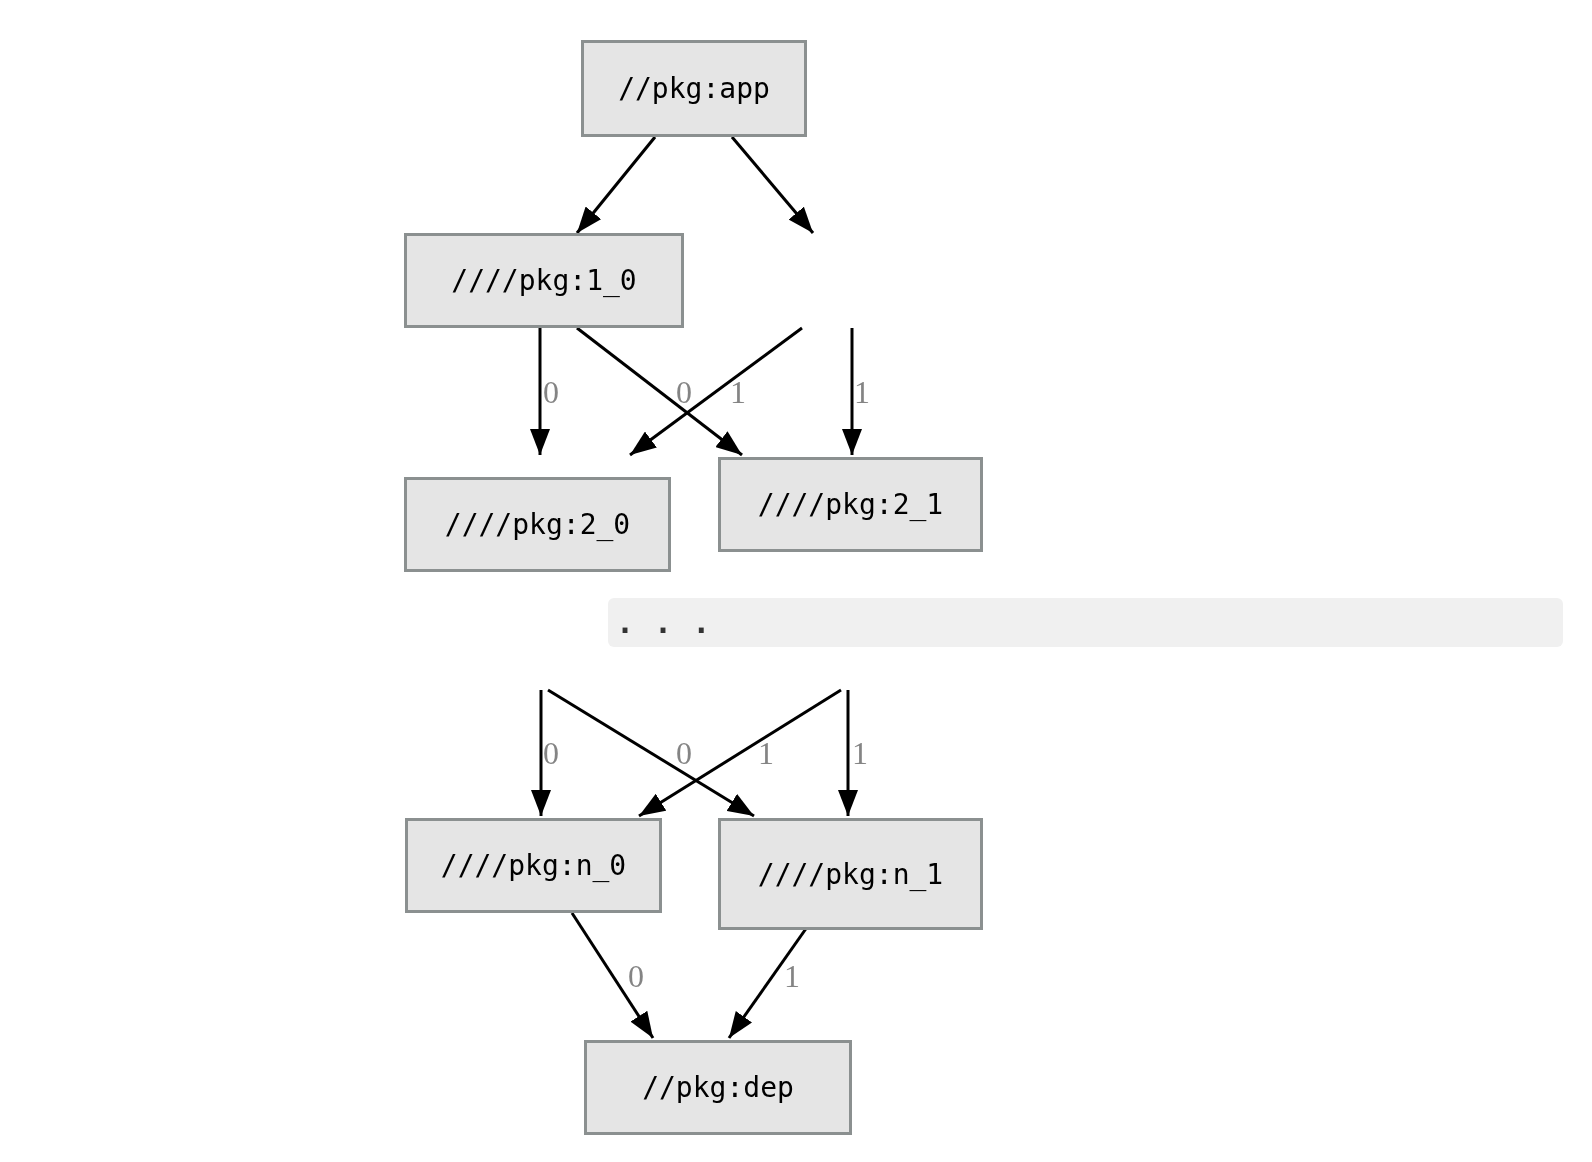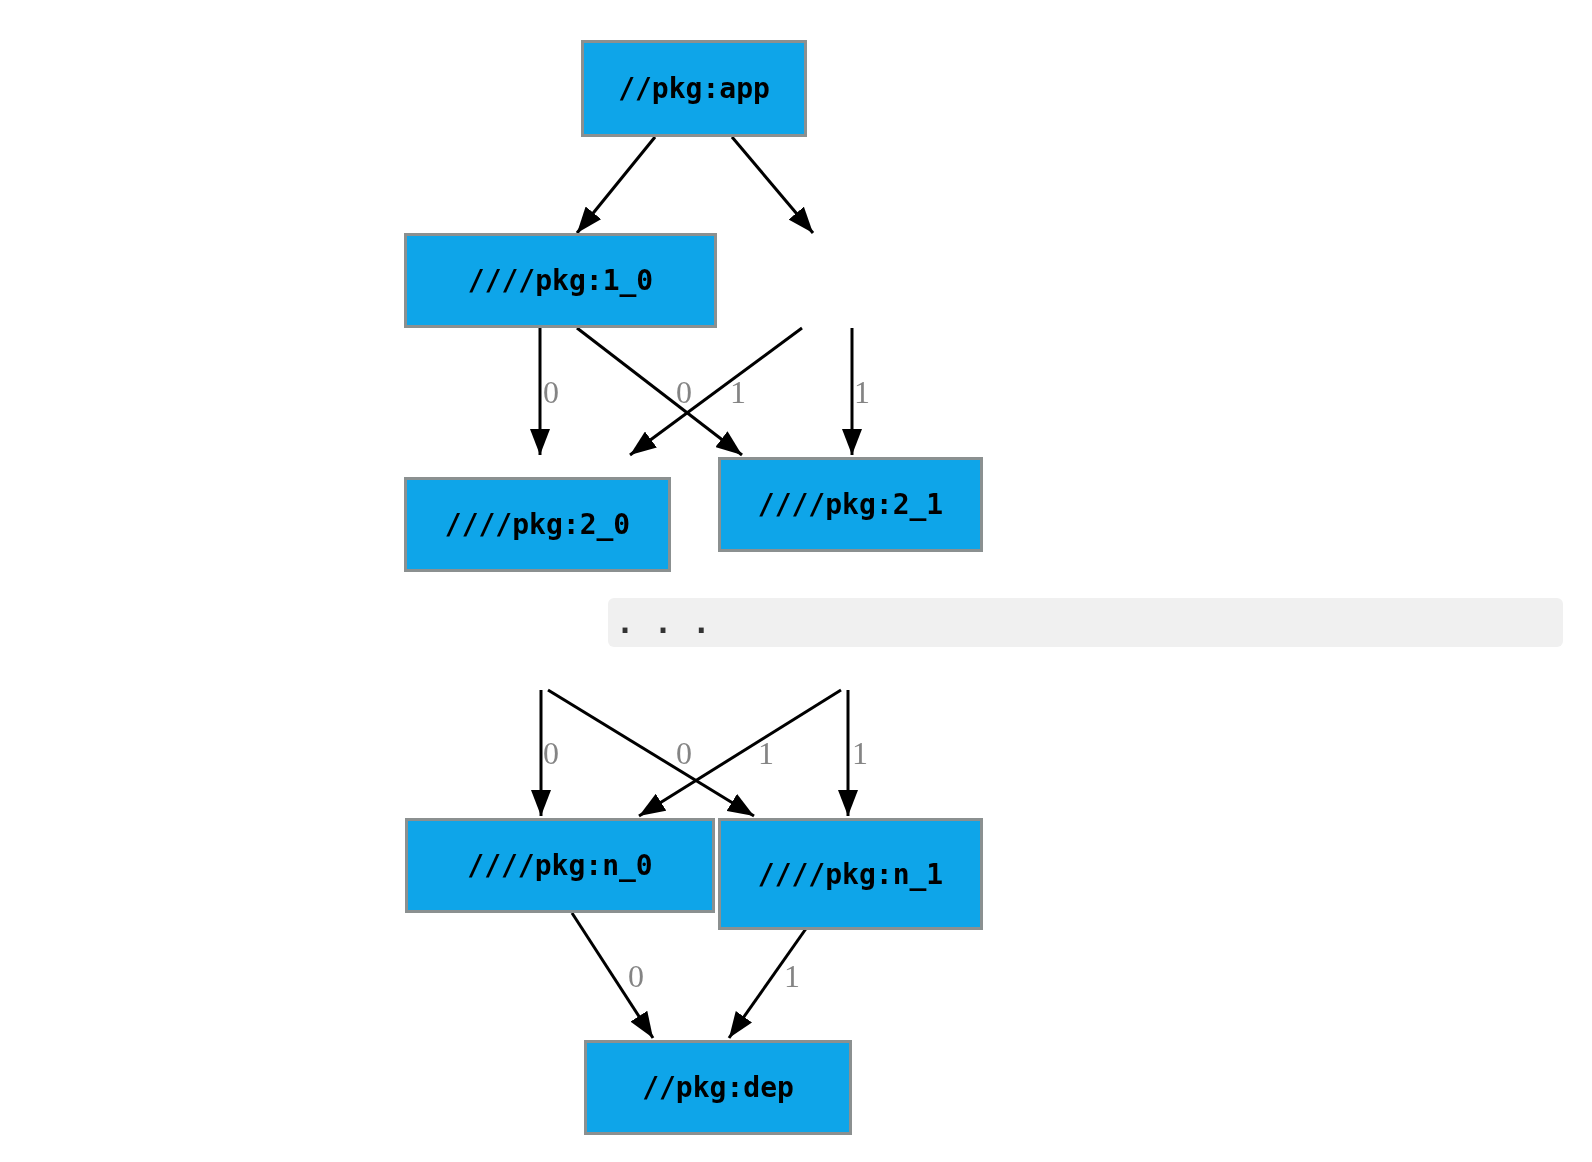--- a/index.html
+++ b/index.html
@@ -8,24 +8,24 @@
     overflow:hidden; font-family:"DejaVu Sans Mono","Liberation Mono",monospace;
   }
   svg.edges-layer { position:absolute; left:0; top:0; width:1592px; height:1162px; }
   .edge { stroke:#000000; stroke-width:3; fill:none; }
   .edge-label {
     font-family:"Liberation Serif","DejaVu Serif",serif;
     font-size:32px; fill:#848484; text-anchor:middle;
   }
   .node {
     position:absolute; box-sizing:border-box;
-    background:#0ea5e9; border:3px solid #8B9090;
+    background:#e5e5e5; border:3px solid #8B9090;
     display:flex; align-items:center; justify-content:center;
     font-family:"DejaVu Sans Mono","Liberation Mono",monospace;
-    font-weight:bold; font-size:28px; color:#000000; white-space:nowrap;
+    font-weight:normal; font-size:28px; color:#000000; white-space:nowrap;
   }
   .ellipsis-band {
     position:absolute; left:608px; top:598px; width:955px; height:49px;
     background:#F0F0F0; border-radius:6px;
     display:flex; align-items:center;
   }
   .ellipsis-band span {
     font-family:"DejaVu Sans Mono","Liberation Mono",monospace;
     font-size:30px; font-weight:bold; color:#333333;
     padding-left:8px; letter-spacing:1px; line-height:1;
@@ -68,27 +68,27 @@
     <text class="edge-label" x="684" y="764">0</text>
     <text class="edge-label" x="766" y="764">1</text>
     <text class="edge-label" x="860" y="764">1</text>
 
     <text class="edge-label" x="636" y="987">0</text>
     <text class="edge-label" x="792" y="987">1</text>
   </svg>
 
   <div class="node" style="left:581px; top:40px; width:226px; height:97px;">//pkg:app</div>
 
-  <div class="node" style="left:404px; top:233px; width:313px; height:95px;">////pkg:1_0</div>
+  <div class="node" style="left:404px; top:233px; width:280px; height:95px;">////pkg:1_0</div>
 
   <div class="node" style="left:404px; top:477px; width:267px; height:95px;">////pkg:2_0</div>
   <div class="node" style="left:718px; top:457px; width:265px; height:95px;">////pkg:2_1</div>
 
   <div class="ellipsis-band">
     <span>. . .</span>
   </div>
 
-  <div class="node" style="left:405px; top:818px; width:310px; height:95px;">////pkg:n_0</div>
+  <div class="node" style="left:405px; top:818px; width:257px; height:95px;">////pkg:n_0</div>
   <div class="node" style="left:718px; top:818px; width:265px; height:112px;">////pkg:n_1</div>
 
   <div class="node" style="left:584px; top:1040px; width:268px; height:95px;">//pkg:dep</div>
 
 </div>
 
 </body></html>

